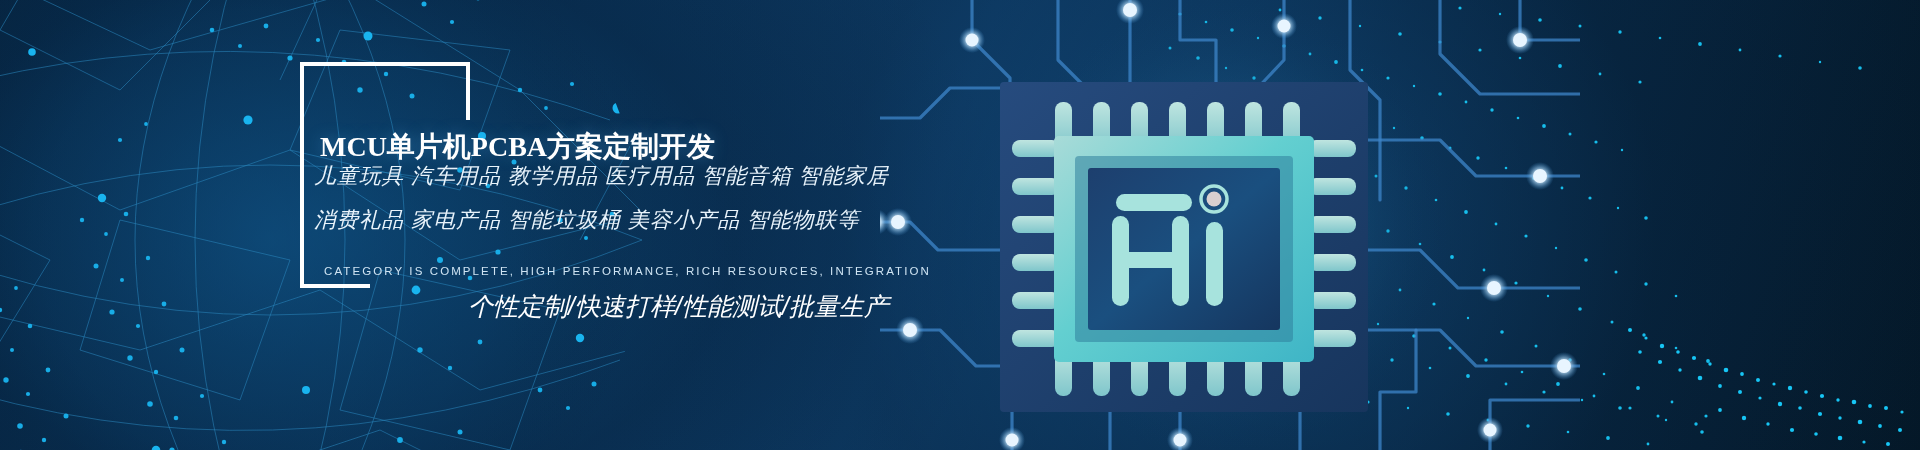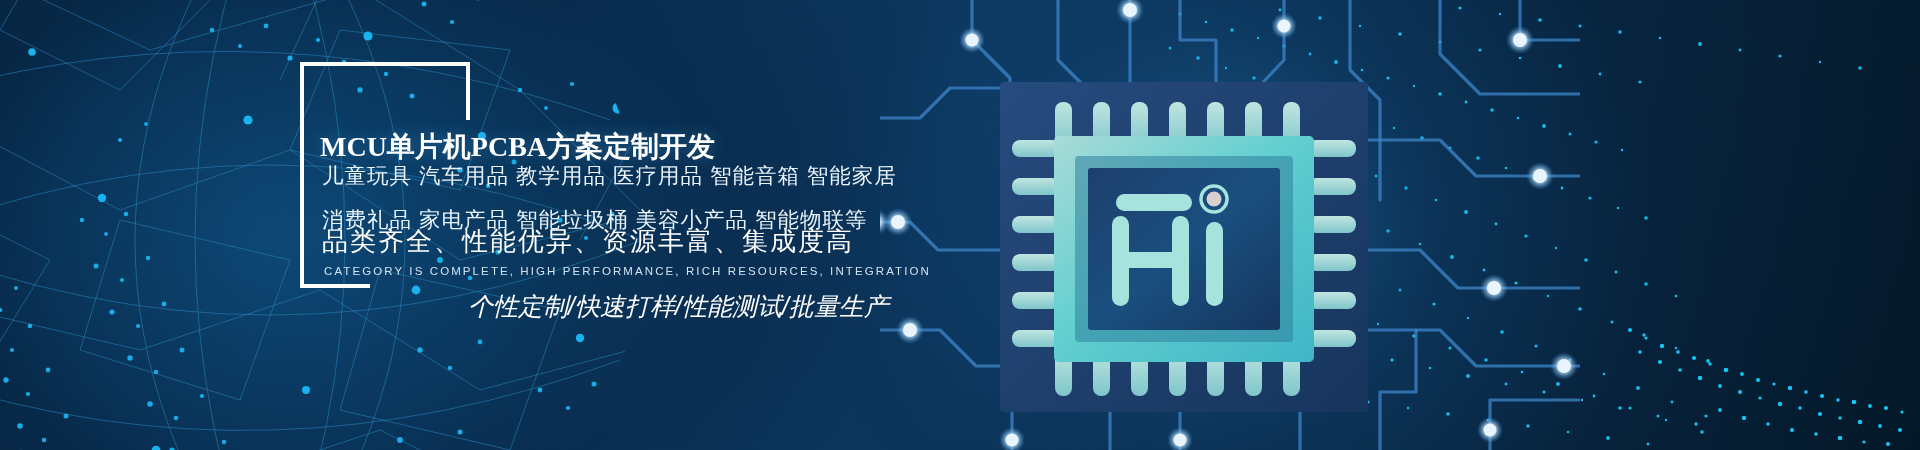--- a/index.html
+++ b/index.html
@@ -30,23 +30,24 @@
   .frame-bot-h{position:absolute;left:0;bottom:0;width:70px;height:4px;background:#fff;}
 
   .title{
     position:absolute;left:20px;top:52px;
     font-size:28px;font-weight:bold;color:#ffffff;letter-spacing:0px;
     white-space:nowrap;line-height:1;
     text-shadow:0 0 16px rgba(90,190,255,.35);
     font-family:Liberation Serif, serif;
   }
   .prodline{
-    position:absolute;left:22px;
+    position:absolute;left:14px;
     font-size:21.5px;color:#e8f3fb;letter-spacing:1px;white-space:nowrap;line-height:1;
     font-weight:400;
+    font-style:italic;
   }
   .prod1{top:104px;}
   .prod2{top:134px;margin-top:14px;}
   .slogan{
     position:absolute;left:22px;top:166px;
     font-size:26px;color:#ffffff;letter-spacing:2px;white-space:nowrap;line-height:1;
   }
   .english{
     position:absolute;left:24px;top:204px;
     font-size:11.5px;color:#cfe4f3;letter-spacing:2.1px;white-space:nowrap;line-height:1;text-align:center;
@@ -592,18 +593,17 @@
     <div class="frame-top-h"></div>
     <div class="frame-top-v"></div>
     <div class="frame-left"></div>
     <div class="frame-bot-h"></div>
 
     <h1 class="title">MCU单片机PCBA方案定制开发</h1>
 
     <div class="prodline prod1">儿童玩具  汽车用品  教学用品  医疗用品  智能音箱  智能家居</div>
     <div class="prodline prod2">消费礼品  家电产品  智能垃圾桶  美容小产品  智能物联等</div>
 
-    <div class="slogan">品类齐全、性能优异、资源丰富、集成度高</div>
     <div class="english">CATEGORY IS COMPLETE, HIGH PERFORMANCE, RICH RESOURCES, INTEGRATION</div>
     <div class="services">个性定制/快速打样/性能测试/批量生产</div>
   </div>
 
 </div>
 
 </body></html>

